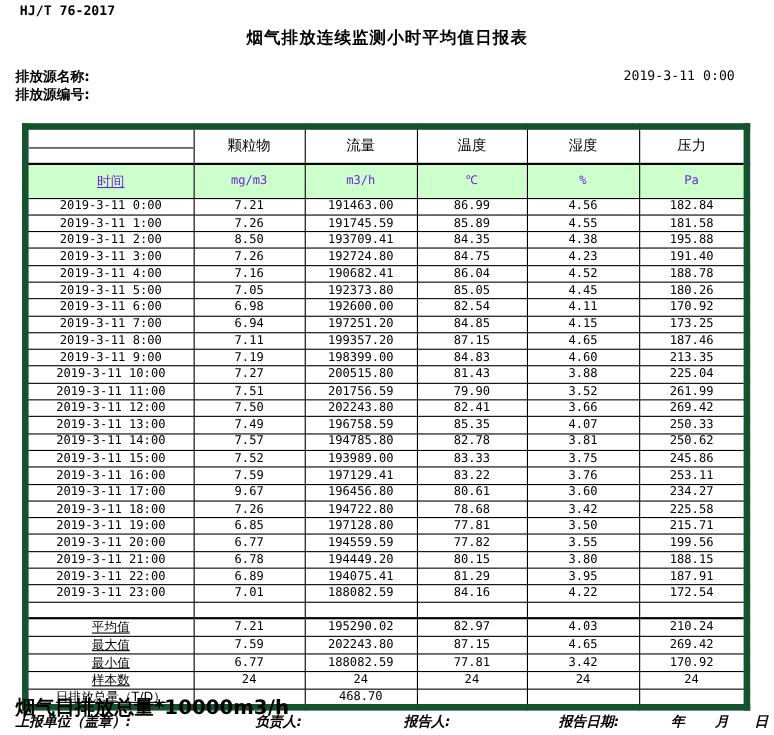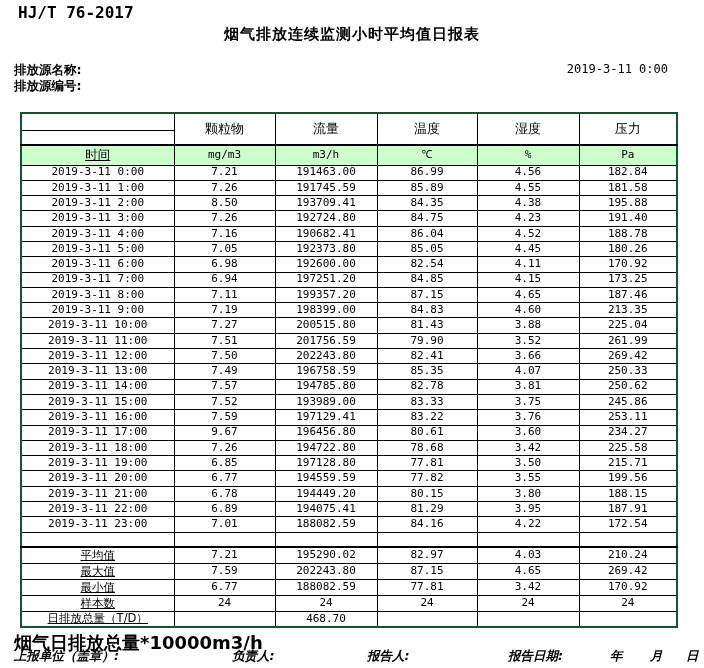--- a/index.html
+++ b/index.html
@@ -7,48 +7,48 @@
   body {
     position:relative;
     background:#ffffff;
     color:#000;
     font-family:"DejaVu Sans", sans-serif;
     overflow:hidden;
   }
   .std-code {
     position:absolute; left:18px; top:3px;
     font-family:"DejaVu Sans Mono", monospace;
-    font-weight:bold; font-size:16px; letter-spacing:0px;
+    font-weight:bold; font-size:12px; letter-spacing:0px;
   }
   .title {
     position:absolute; top:25px; left:0; width:100%;
     text-align:center; font-weight:bold; font-size:15px; letter-spacing:1px;
   }
   .src-name { position:absolute; left:14px; top:62px;  font-weight:bold; font-size:12.5px; }
   .src-code { position:absolute; left:14px; top:78px;  font-weight:bold; font-size:12.5px; }
   .datetime {
     position:absolute; top:62px; right:36px;
     font-family:"DejaVu Sans Mono", monospace; font-size:12px;
   }
   table.report {
     position:absolute; left:20px; top:112px; width:656px;
     border-collapse:collapse; table-layout:fixed;
-    border:2px solid #14532d;
+    border:6px solid #14532d;
   }
   table.report th, table.report td {
     border:1px solid #000;
     text-align:center; vertical-align:middle;
     padding:0; overflow:hidden; white-space:nowrap; line-height:1.15;
   }
   tr.header-row th { height:30px; font-size:13px; font-weight:normal; }
   .corner-split { height:30px; display:flex; flex-direction:column; }
   .corner-split .half-top { flex:0 0 17px; border-bottom:1px solid #000; }
   .corner-split .half-bottom { flex:1; }
   tr.green-row td {
-    height:20px; background:#ccffcc; color:#000000;
+    height:31px; background:#ccffcc; color:#6d28d9;
     font-size:11px; border-top:2px solid #000;
     font-family:"DejaVu Sans Mono", monospace;
   }
   tr.green-row td.time-head {
     font-family:"DejaVu Sans", sans-serif;
     font-size:12.5px; text-decoration:underline;
   }
   tr.data-row td { height:15.3px; font-size:11px; font-family:"DejaVu Sans Mono", monospace; }
   tr.spacer-row td { height:15px; }
   tr.summary-row td { height:16px; font-size:11px; font-family:"DejaVu Sans Mono", monospace; }

